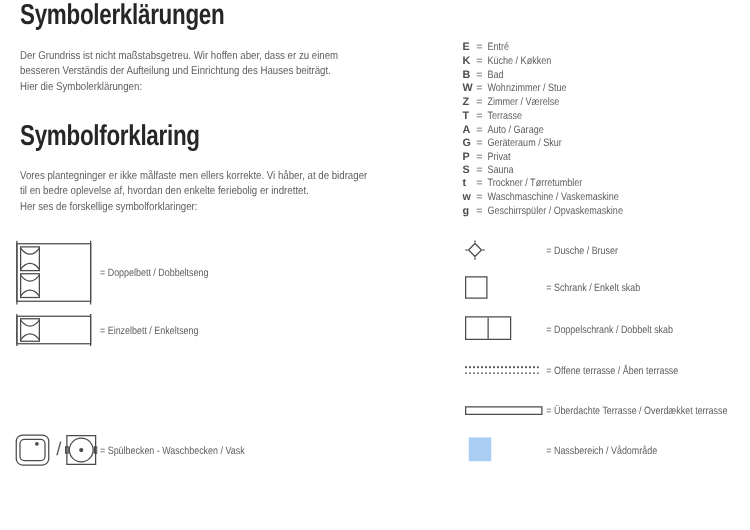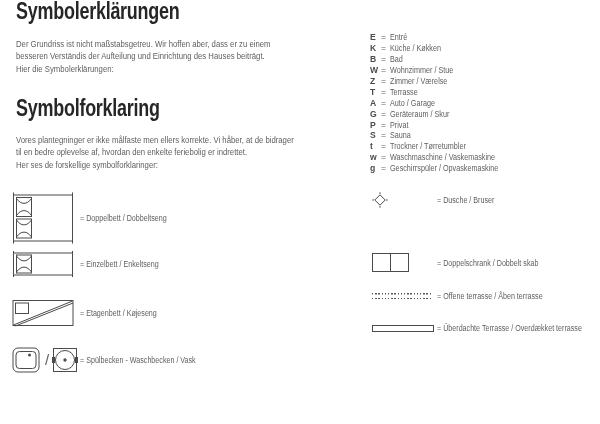--- a/index.html
+++ b/index.html
@@ -85,31 +85,20 @@
         <path d="M4.5,6.5 C9,13 15,13 19.5,6.5"></path>
         <path d="M4.5,23.5 C9,17 15,17 19.5,23.5"></path>
         <rect x="4.5" y="27" width="15" height="19"></rect>
         <path d="M4.5,28 C9,34.5 15,34.5 19.5,28"></path>
         <path d="M4.5,45 C9,38.5 15,38.5 19.5,45"></path>
       </svg>
     </span>
     <span class="lbl">= Doppelbett / Dobbeltseng</span>
   </div>
 
-  <div class="lrow" style="left:12px;top:299px;height:28px">
-    <span class="symcell">
-      <svg class="sym" width="62" height="28" viewBox="0 0 62 28">
-        <rect x="1" y="1.5" width="60" height="25"></rect>
-        <rect x="3.5" y="4" width="13" height="10.5"></rect>
-        <line x1="1.5" y1="26" x2="60.5" y2="2"></line>
-        <line x1="3.5" y1="27" x2="61" y2="4"></line>
-      </svg>
-    </span>
-    <span class="lbl">= Etagenbett / Køjeseng</span>
-  </div>
 
   <div class="lrow" style="left:12px;top:346px;height:27px">
     <span class="symcell">
       <svg class="sym" width="28" height="26" viewBox="0 0 28 26">
         <rect x="1" y="1" width="26" height="24" rx="5"></rect>
         <rect x="4" y="4.5" width="20" height="17" rx="3.5"></rect>
         <circle class="fl" cx="17.5" cy="8" r="1.5"></circle>
       </svg>
       <span class="slash">/</span>
       <svg class="sym" width="26" height="26" viewBox="0 0 26 26">
@@ -198,20 +187,26 @@
         <path d="M8,2.8 L13.2,8 L8,13.2 L2.8,8 Z"></path>
         <line x1="8" y1="0.3" x2="8" y2="2"></line>
         <line x1="8" y1="14" x2="8" y2="15.7"></line>
         <line x1="0.3" y1="8" x2="2" y2="8"></line>
         <line x1="14" y1="8" x2="15.7" y2="8"></line>
       </svg>
     </span>
     <span class="lbl">= Dusche / Bruser</span>
   </div>
 
+  <div class="lrow" style="left:372px;top:221px;height:18px">
+    <span class="symcell-r">
+        <span class="sq"></span>
+      </span>
+    <span class="lbl">= Schrank / Enkelt skab</span>
+  </div>
 
   <div class="lrow" style="left:372px;top:292px;height:8px">
     <span class="symcell-r">
         <span class="dotted"></span>
       </span>
     <span class="lbl">= Offene terrasse / Åben terrasse</span>
   </div>
 
   <div class="lrow" style="left:372px;top:253px;height:19px">
     <span class="symcell-r">
@@ -220,15 +215,21 @@
     <span class="lbl">= Doppelschrank / Dobbelt skab</span>
   </div>
 
   <div class="lrow" style="left:372px;top:324px;height:8px">
     <span class="symcell-r">
         <span class="bar"></span>
       </span>
     <span class="lbl">= Überdachte Terrasse / Overdækket terrasse</span>
   </div>
 
+  <div class="lrow" style="left:372px;top:350px;height:19px">
+    <span class="symcell-r">
+        <span class="swatch-wet" style="margin-left:3px"></span>
+      </span>
+    <span class="lbl">= Nassbereich / Vådområde</span>
+  </div>
 
 
 </div>
 
 </body></html>

